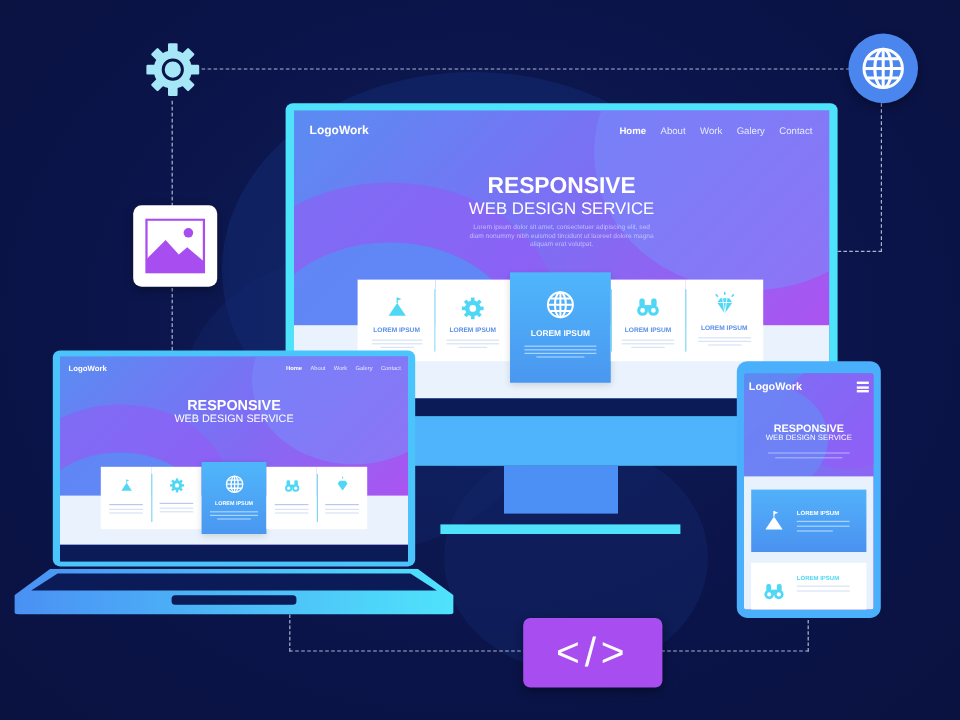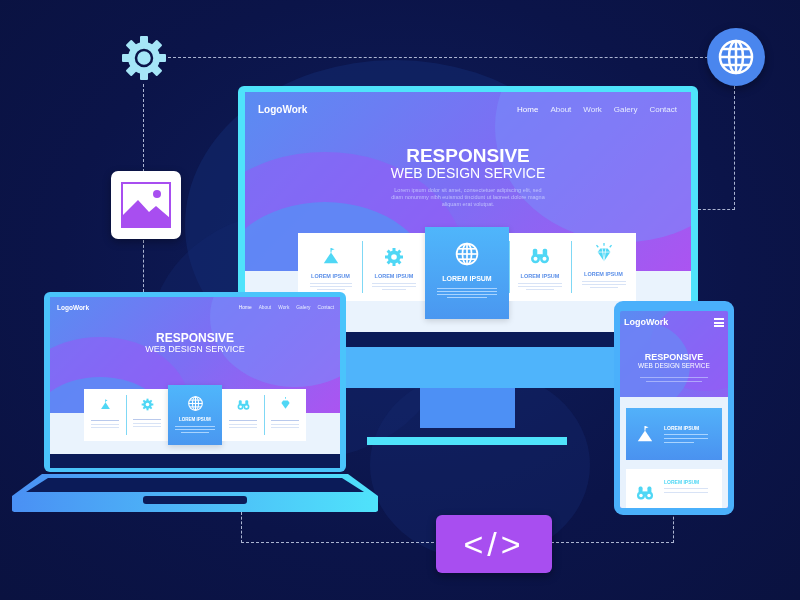--- a/index.html
+++ b/index.html
@@ -11,21 +11,21 @@
 .gear-float{position:absolute;left:120px;top:34px;width:48px;height:48px}
 .globe-float{position:absolute;left:707px;top:28px;width:58px;height:58px;border-radius:50%;background:#4a86ee;display:flex;align-items:center;justify-content:center;box-shadow:0 3px 8px rgba(0,0,0,.35)}
 .image-card{position:absolute;left:111px;top:171px;width:70px;height:68px;background:#fff;border-radius:7px;display:flex;align-items:center;justify-content:center;box-shadow:0 3px 8px rgba(0,0,0,.3)}
 .code-card{position:absolute;left:436px;top:515px;width:116px;height:58px;background:#a84ef0;border-radius:6px;display:flex;align-items:center;justify-content:center;color:#fff;font-size:34px;letter-spacing:4px;box-shadow:0 3px 8px rgba(0,0,0,.35)}
 
 .site{position:absolute;overflow:hidden;background:linear-gradient(135deg,#5a8cf2 0%,#7d6ef4 45%,#b44ff0 100%)}
 .site .swirl{position:absolute;border-radius:50%}
 .site .logo{position:absolute;color:#fff;font-weight:bold}
 .site .nav{position:absolute;display:flex;color:#e6ecff}
 .site .nav span{white-space:nowrap}
-.site .nav .active{font-weight:normal;color:#fff}
+.site .nav .active{font-weight:bold;color:#fff}
 .site .hero1{position:absolute;left:0;right:0;text-align:center;color:#fff;font-weight:bold}
 .site .hero2{position:absolute;left:0;right:0;text-align:center;color:#fff}
 .site .lorem{position:absolute;left:0;right:0;text-align:center;color:#d0d8ff;opacity:.75;line-height:1.25}
 .band{position:absolute;left:0;right:0;background:#eaf3fd}
 .cards{position:absolute;display:flex;align-items:flex-start}
 .card{background:#fff;display:flex;flex-direction:column;align-items:center;position:relative}
 .card.featured{background:linear-gradient(180deg,#4fb6fb,#4a97f0);box-shadow:0 2px 6px rgba(0,0,0,.15)}
 .card .ttl{color:#5b8fe8;font-weight:bold;white-space:nowrap}
 .card.featured .ttl{color:#fff}
 .card .ln{background:#d8e3f6;height:1px;margin-top:2px}

